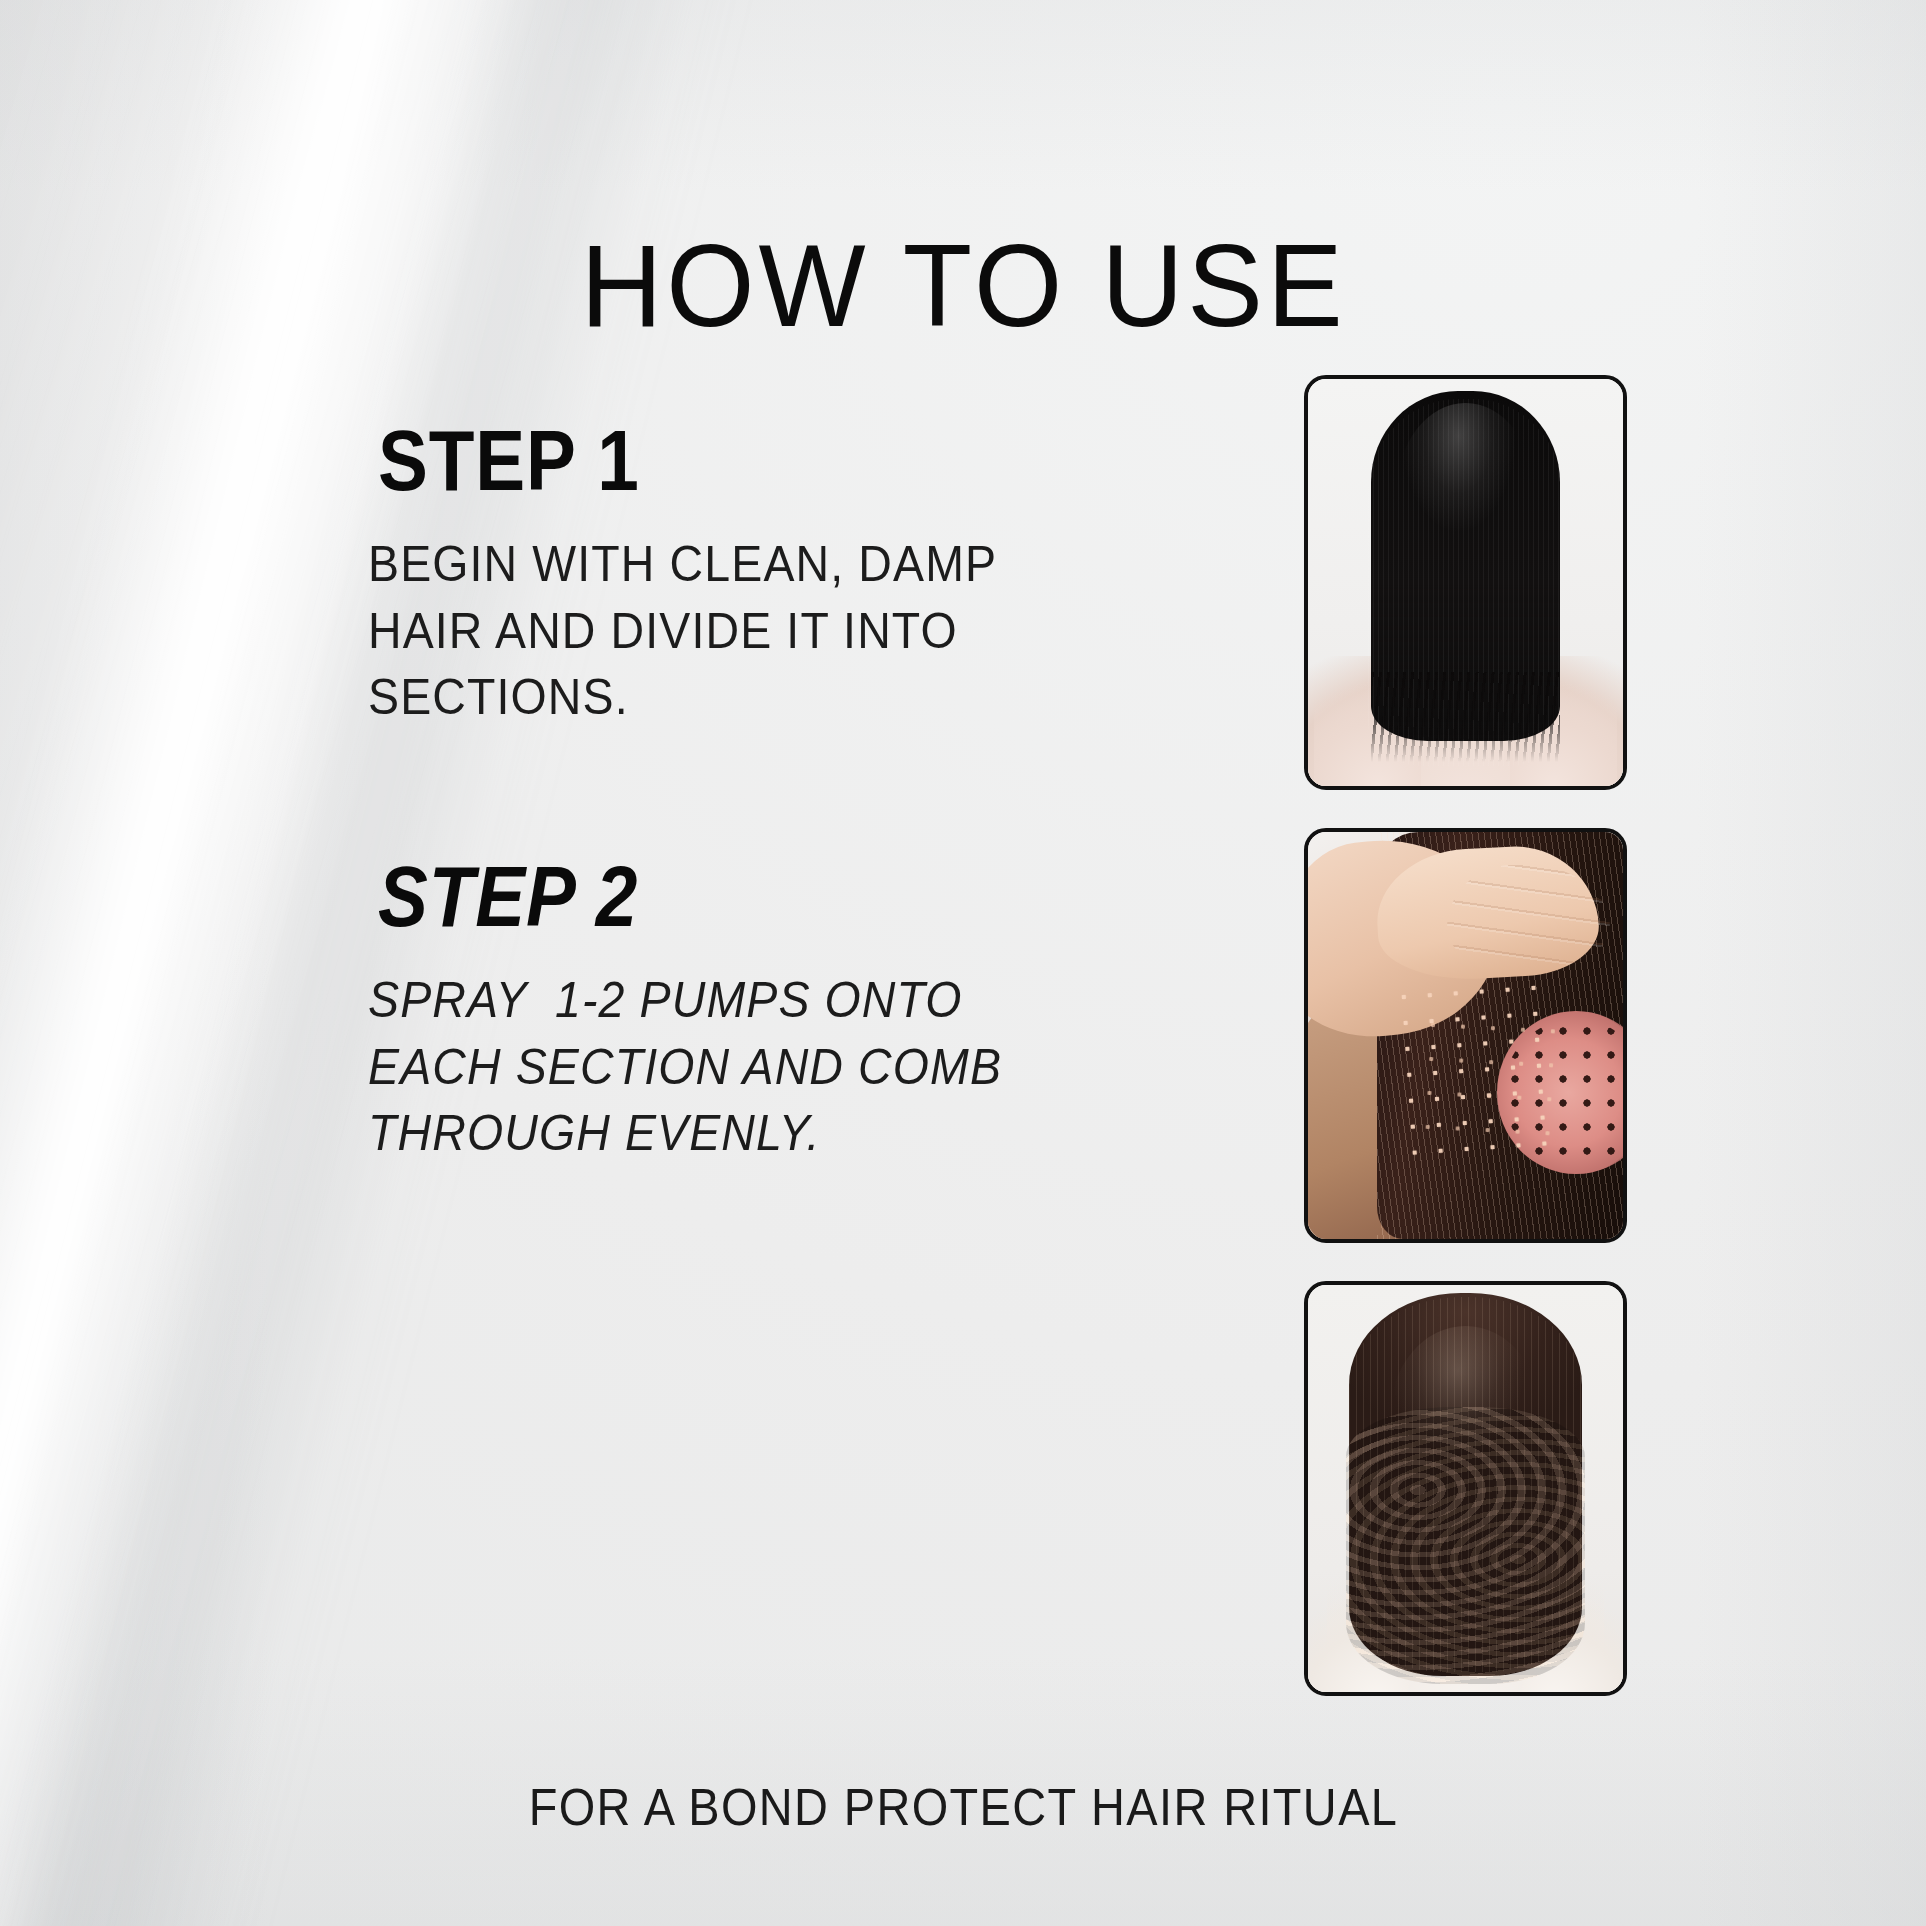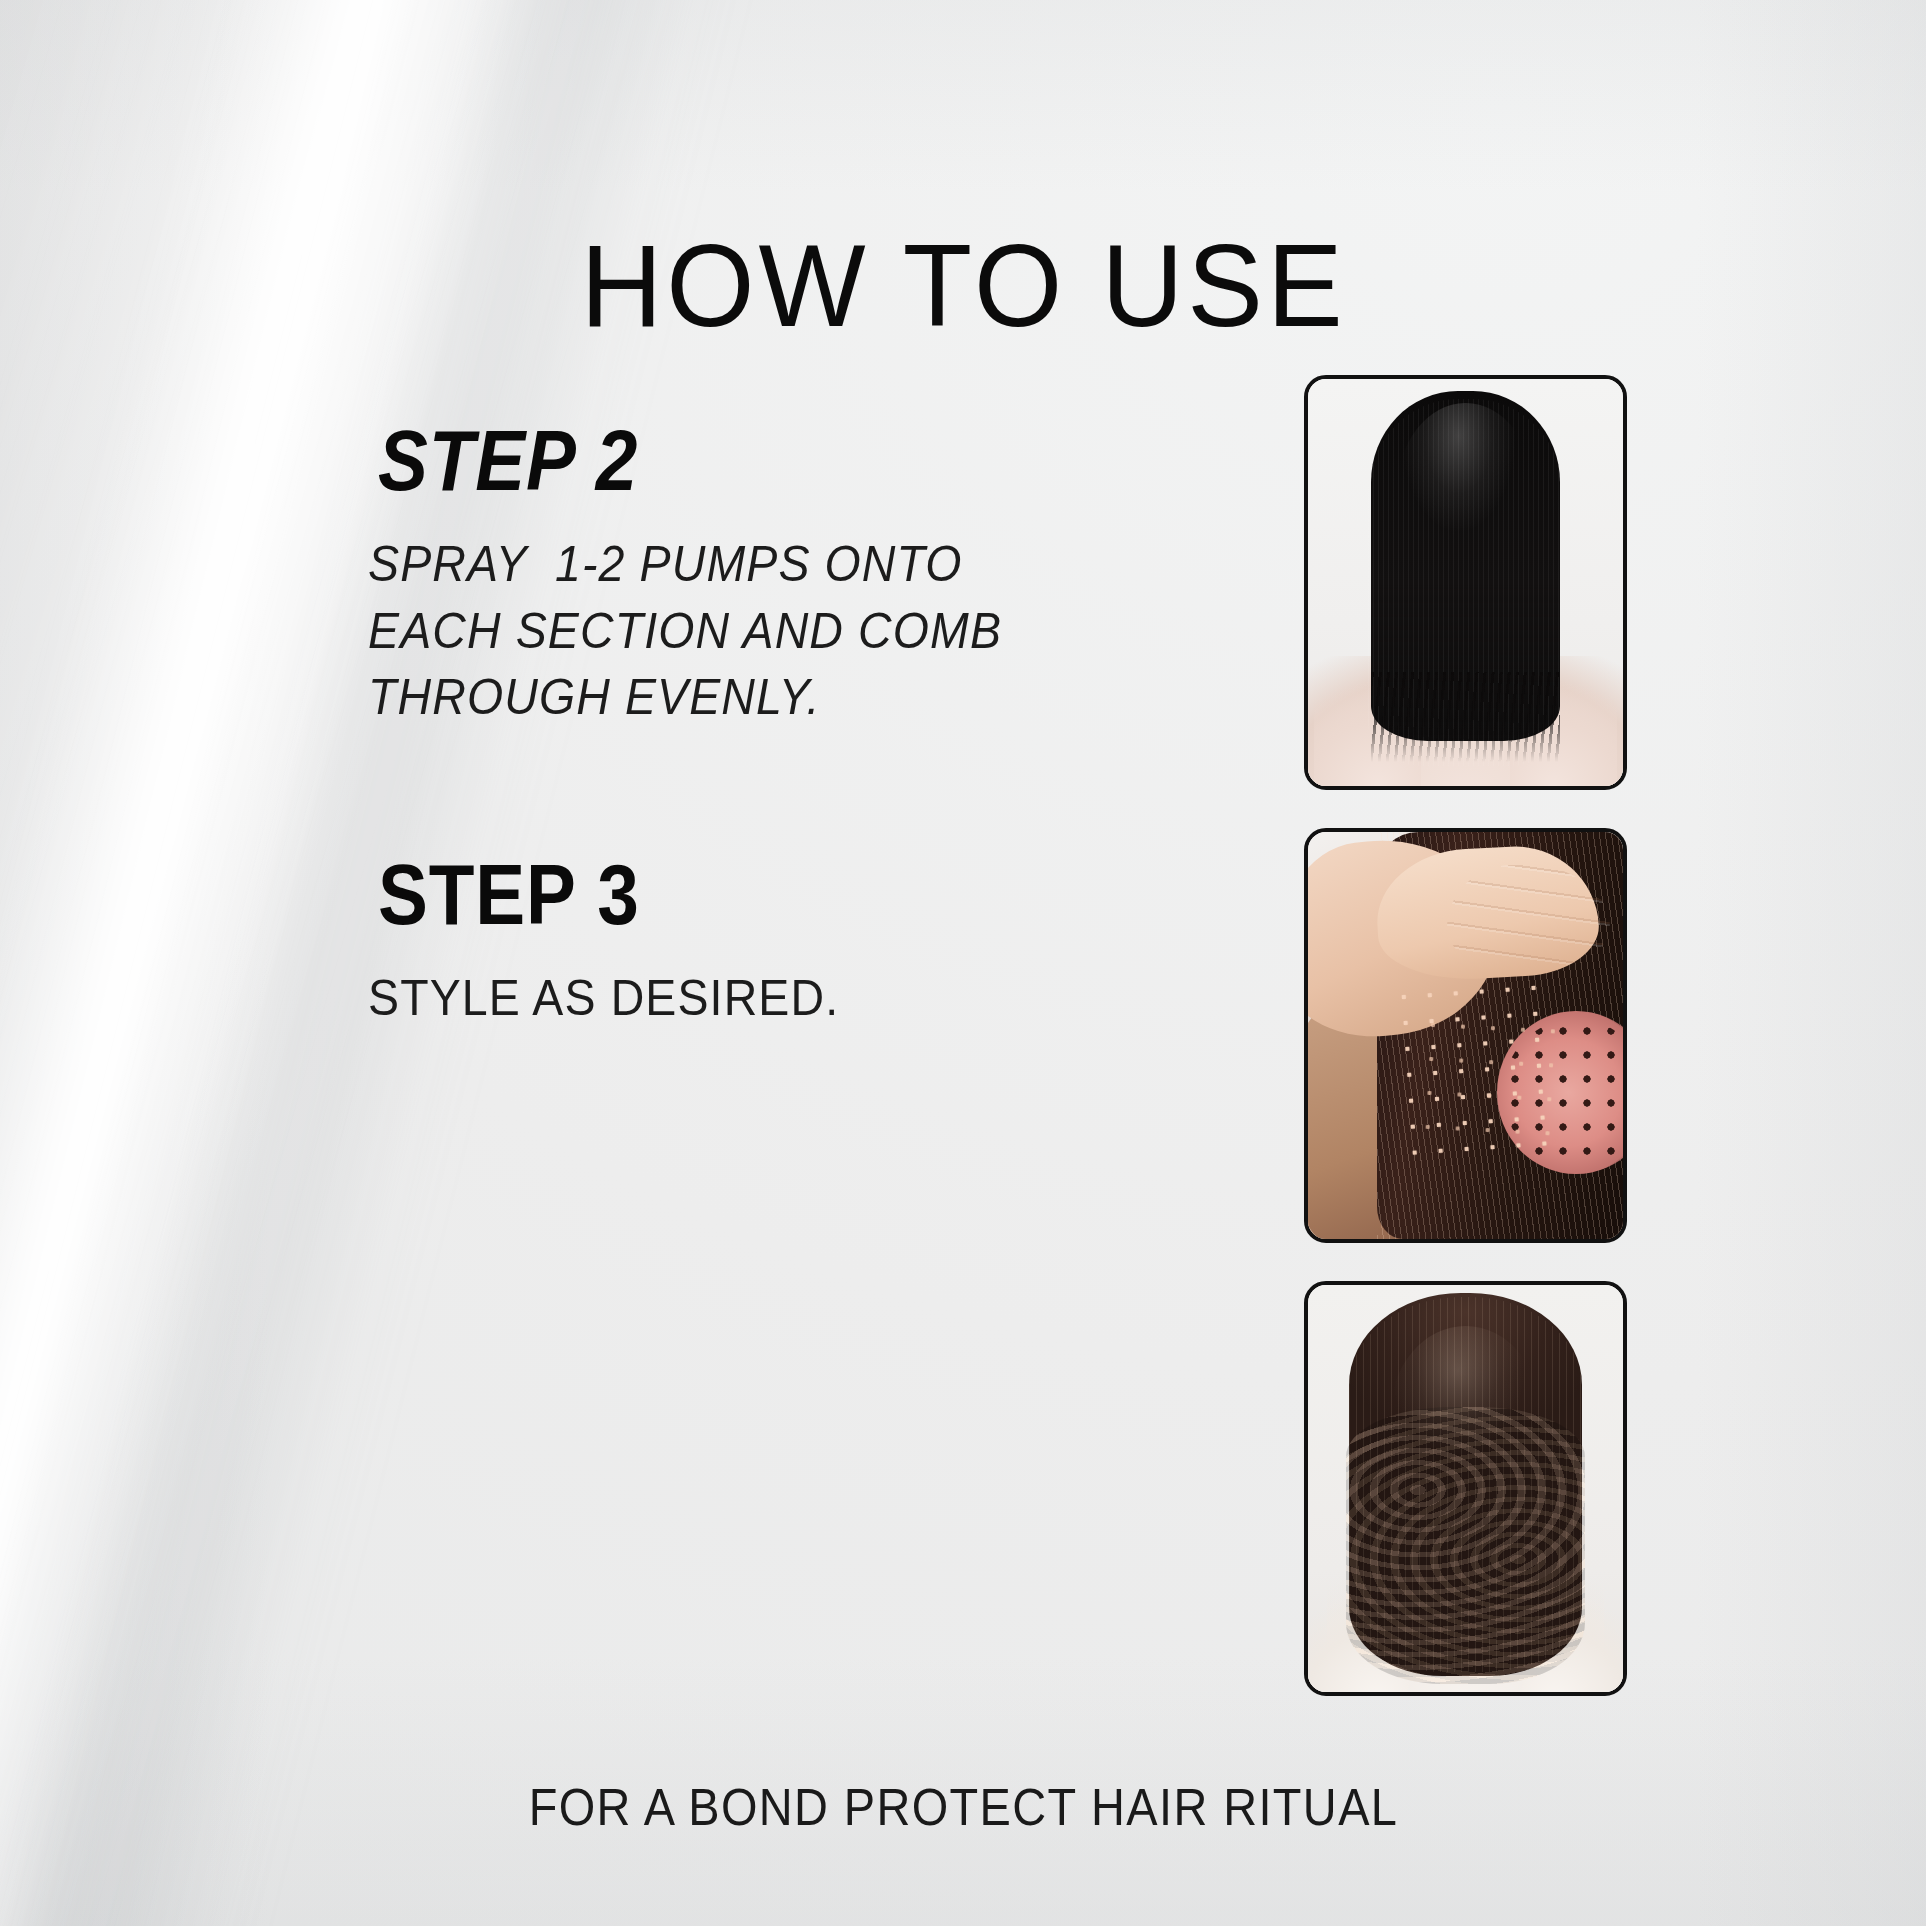--- a/index.html
+++ b/index.html
@@ -331,36 +331,38 @@
 
   <div class="bg-vignette"></div>
   <div class="light-streak-2"></div>
   <div class="shadow-band"></div>
   <div class="light-streak"></div>
 
   <h1 class="title">HOW TO USE</h1>
 
   <div class="steps">
 
+    <div class="step step-1">
+      <div class="step-heading">STEP 1</div>
+      <div class="step-body">
+        <span class="line">BEGIN WITH CLEAN, DAMP</span>
+        <span class="line">HAIR AND DIVIDE IT INTO</span>
+        <span class="line">SECTIONS.</span>
+      </div>
+    </div>
 
     <div class="step step-2">
       <div class="step-heading">STEP 2</div>
       <div class="step-body">
         <span class="line">SPRAY  1-2 PUMPS ONTO</span>
         <span class="line">EACH SECTION AND COMB</span>
         <span class="line">THROUGH EVENLY.</span>
       </div>
     </div>
 
-    <div class="step step-3">
-      <div class="step-heading">STEP 3</div>
-      <div class="step-body">
-        <span class="line">STYLE AS DESIRED.</span>
-      </div>
-    </div>
 
   </div>
 
   <div class="frames">
 
     <div class="frame">
       <div class="frame-inner">
         <div class="p1-bg"></div>
         <div class="p1-shoulders"></div>
         <div class="p1-shoulder-l"></div>

